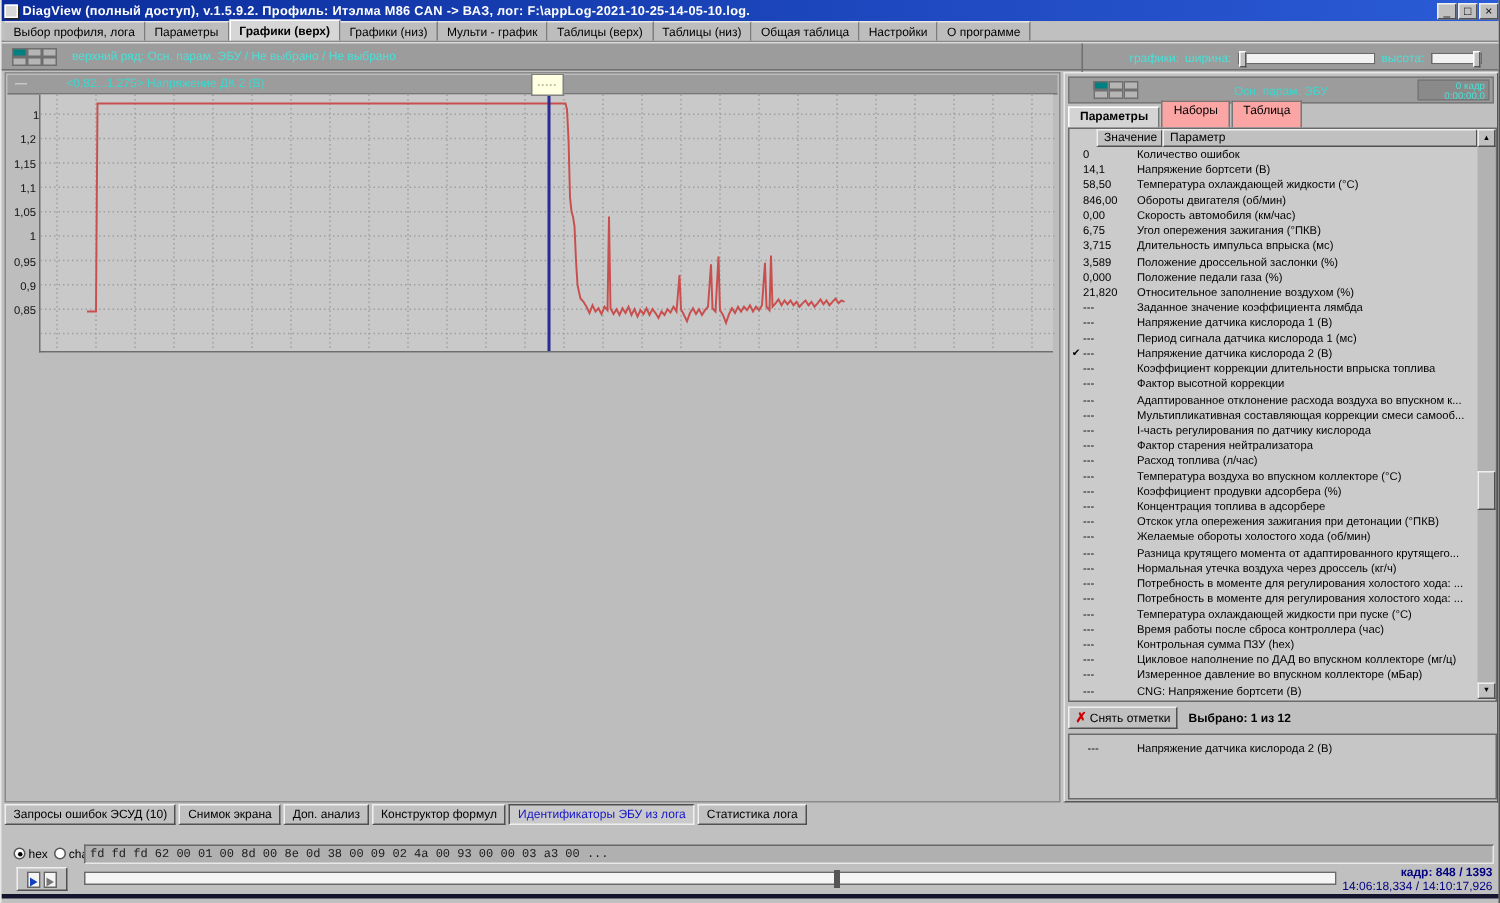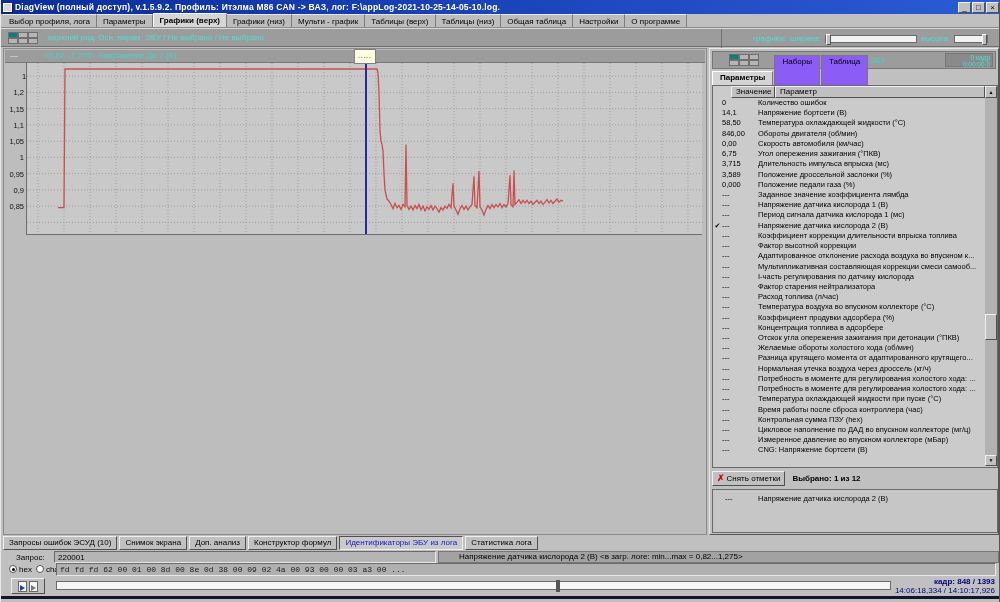--- a/index.html
+++ b/index.html
@@ -46,21 +46,21 @@
   .plot { position:absolute; left:22px; top:14px; width:676px; height:172px; background:#c9c9c9; border-left:1px solid #6e6e6e; border-bottom:1px solid #6e6e6e; }
   #y-labels span { position:absolute; width:19px; text-align:right; font-size:7.5px; color:#111; }
   .cursor-tip { position:absolute; left:350px; top:0; width:22px; height:15px; background:#ffffe1; border:1px solid #808080; font-size:5px; line-height:14px; text-align:center; color:#333; letter-spacing:1px; z-index:3; }
 
   
   .right-panel { position:absolute; left:708px; top:48px; width:290px; height:487px; background:#c0c0c0; border:1px solid #e8e8e8; border-right-color:#555; border-bottom-color:#555; }
   .rp-header { position:absolute; left:2px; top:2px; width:284px; height:18px; background:#9c9c9c; border:1px solid #777; display:flex; align-items:center; }
   .rp-title { position:absolute; left:0; width:100%; text-align:center; color:#3fd6cc; }
   .rp-counter { position:absolute; right:2px; top:1px; width:48px; height:14px; background:#8a8a8a; border:1px solid #777; color:#49e0d6; font-size:6.5px; line-height:7px; text-align:right; padding:0 2px; }
   .rp-tabs { position:absolute; left:2px; top:22px; height:14px; display:flex; align-items:flex-end; }
-  .rtab { height:30px; line-height:12px; padding:0 7px; background:#8b5cf6; border:1px solid #777; border-bottom:none; margin-right:1px; }
+  .rtab { height:18px; line-height:12px; padding:0 7px; background:#fca5a5; border:1px solid #777; border-bottom:none; margin-right:1px; }
   .rtab.active { background:#d4d4d4; height:14px; font-weight:bold; border-top-color:#fff; border-left-color:#fff; }
   .ptable { position:absolute; left:2px; top:36px; width:286px; height:383px; background:#cbcbcb; border:1px solid #6a6a6a; }
   .pt-header { display:flex; height:12px;padding-left:18px; }
   .pt-h { background:#c0c0c0; border:1px solid #505050; border-top-color:#efefef; border-left-color:#efefef; line-height:10px; padding-left:4px; }
   .pt-h.v { width:44px; } .pt-h.p { flex:1; }
   .pt-up { width:12px; background:#c0c0c0; border:1px solid #505050; border-top-color:#efefef; border-left-color:#efefef; font-size:5px; text-align:center; line-height:10px; }
   #param-rows { position:absolute; left:0; top:12px; width:272px; height:368px; overflow:hidden; }
   .prow { display:flex; height:10.22px; line-height:10.22px; font-size:7.5px; white-space:nowrap; }
   .pcheck { width:9px; text-align:center; font-size:7px; flex:none; }
   .pval { width:36px; flex:none; overflow:hidden; }
@@ -281,20 +281,25 @@
             <span class="pval">3,589</span>
             <span class="pname">Положение дроссельной заслонки (%)</span>
           </div>
           <div class="prow">
             <span class="pcheck"></span>
             <span class="pval">0,000</span>
             <span class="pname">Положение педали газа (%)</span>
           </div>
           <div class="prow">
             <span class="pcheck"></span>
+            <span class="pval">21,820</span>
+            <span class="pname">Относительное заполнение воздухом (%)</span>
+          </div>
+          <div class="prow">
+            <span class="pcheck"></span>
             <span class="pval">---</span>
             <span class="pname">Заданное значение коэффициента лямбда</span>
           </div>
           <div class="prow">
             <span class="pcheck"></span>
             <span class="pval">---</span>
             <span class="pname">Напряжение датчика кислорода 1 (В)</span>
           </div>
           <div class="prow">
             <span class="pcheck"></span>
@@ -439,25 +444,20 @@
 
   <div class="btm-buttons" id="btm-buttons">
       <span class="bbtn raised">Запросы ошибок ЭСУД (10)</span>
       <span class="bbtn raised">Снимок экрана</span>
       <span class="bbtn raised">Доп. анализ</span>
       <span class="bbtn raised">Конструктор формул</span>
       <span class="bbtn raised hl">Идентификаторы ЭБУ из лога</span>
       <span class="bbtn raised">Статистика лога</span>
     </div>
 
-  <div class="query-row">
-    <span class="q-label">Запрос:</span>
-    <input class="q-input sunken" value="220001" style="">
-    <span class="status-strip">Напряжение датчика кислорода 2 (В) &lt;в загр. логе: min...max = 0,82...1,275&gt;</span>
-  </div>
 
   <div class="hex-row">
     <span class="hex-wrap">
       <span class="radio on"></span><span class="r-lab">hex</span><span class="radio"></span><span class="r-lab">char</span>
     </span>
     <input class="hex-input" value="fd fd fd 62 00 01 00 8d 00 8e 0d 38 00 09 02 4a 00 93 00 00 03 a3 00 ..." style="">
   </div>
 
   <div class="nav-row">
     <span class="nav-btn raised">

